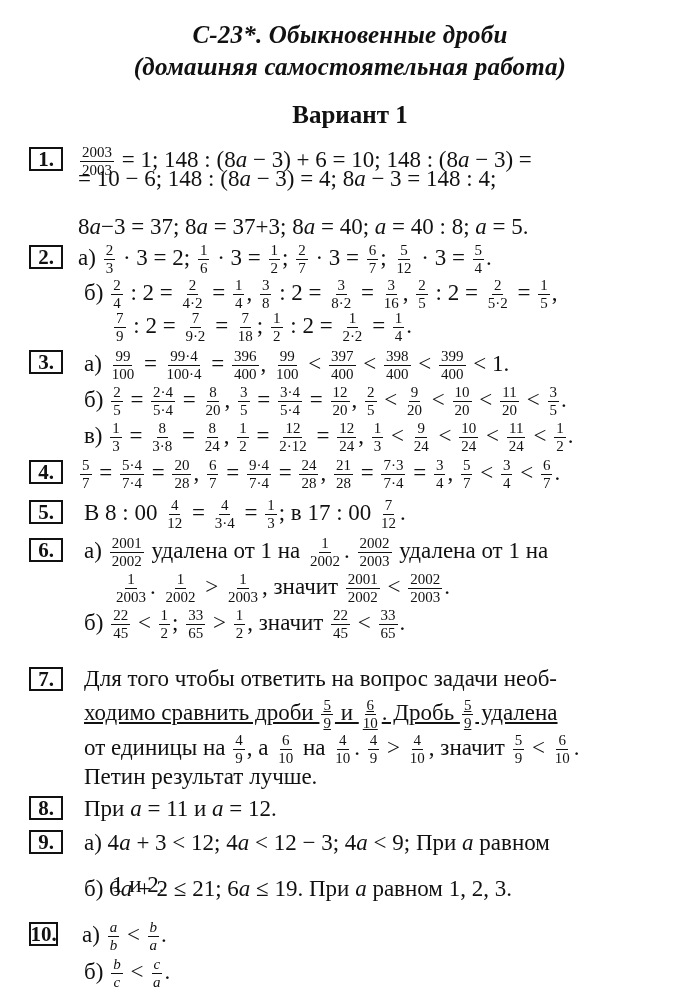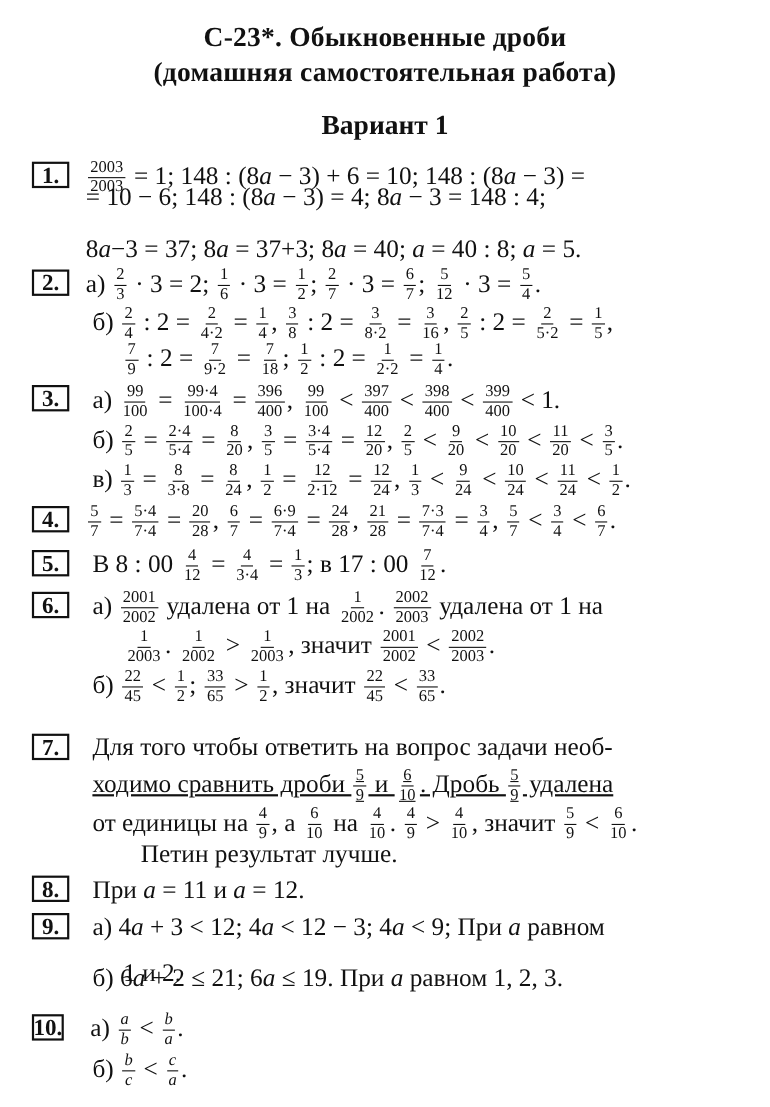--- a/index.html
+++ b/index.html
@@ -3,21 +3,21 @@
 <meta charset="utf-8">
 <style>
   html, body { margin: 0; padding: 0; background: #ffffff; }
   body {
     width: 700px; height: 1006px; overflow: hidden; position: relative;
     font-family: "Liberation Serif", "DejaVu Serif", serif;
     color: #111;
   }
   .title {
     position: absolute; left: 0; width: 700px; text-align: center;
-    font-weight: bold; font-size: 25px; line-height: 30px;
+    font-style: italic; font-weight: bold; font-size: 25px; line-height: 30px;
     letter-spacing: 0.2px;
   }
   #t1 { top: 20px; }
   #t2 { top: 52px; }
   #variant {
     position: absolute; top: 100px; left: 0; width: 700px; text-align: center;
     font-weight: bold; font-size: 25px; line-height: 30px;
   }
   .line {
     position: absolute; white-space: nowrap;
@@ -378,21 +378,21 @@
         <span class="num">20</span>
         <span class="den">28</span>
       </span>
       <span class="txt">, </span>
       <span class="frac">
         <span class="num">6</span>
         <span class="den">7</span>
       </span>
       <span class="txt"> = </span>
       <span class="frac">
-        <span class="num">6·9</span>
+        <span class="num">9·4</span>
         <span class="den">7·4</span>
       </span>
       <span class="txt"> = </span>
       <span class="frac">
         <span class="num">24</span>
         <span class="den">28</span>
       </span>
       <span class="txt">, </span>
       <span class="frac">
         <span class="num">21</span>
@@ -578,21 +578,21 @@
         <span class="num">5</span>
         <span class="den">9</span>
       </span>
       <span class="txt"> &lt; </span>
       <span class="frac">
         <span class="num">6</span>
         <span class="den">10</span>
       </span>
       <span class="txt">.</span>
     </div>
-    <div class="line" style="top: 762px; left: 84px; margin-left: 44px;">
+    <div class="line" style="top: 762px; left: 84px;">
       <span class="txt">Петин результат лучше.</span>
     </div>
     <div class="line" style="top: 794px; left: 84px;">
       <span class="txt">При </span>
       <span class="txt it">a</span>
       <span class="txt"> = 11 и </span>
       <span class="txt it">a</span>
       <span class="txt"> = 12.</span>
     </div>
     <div class="line" style="top: 828px; left: 84px;">

